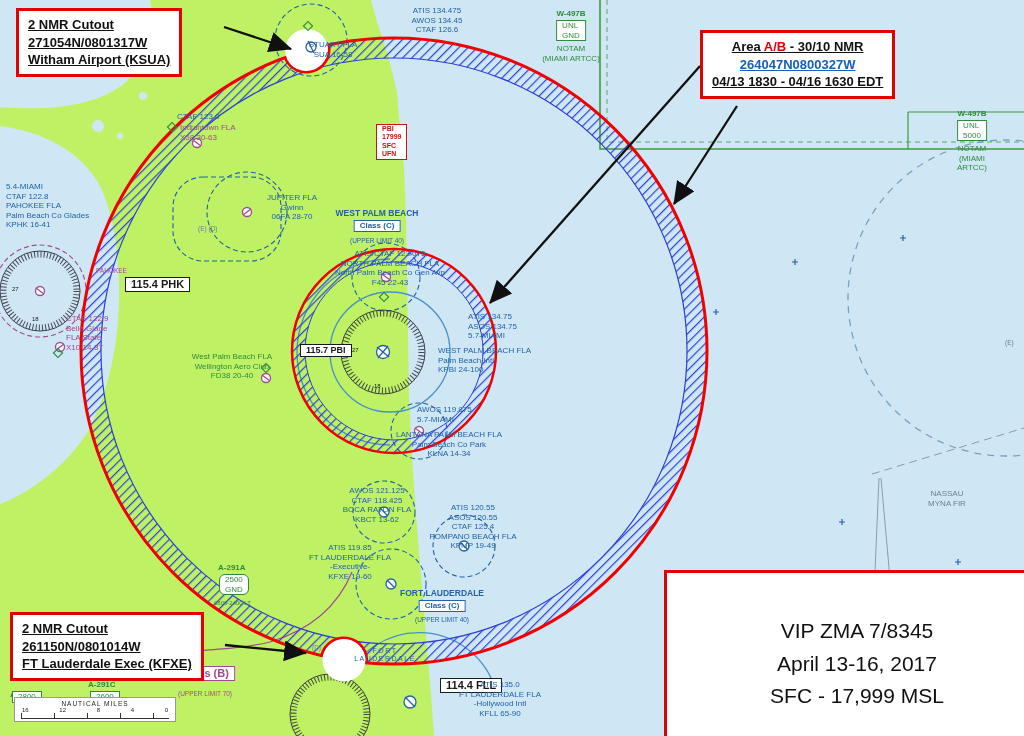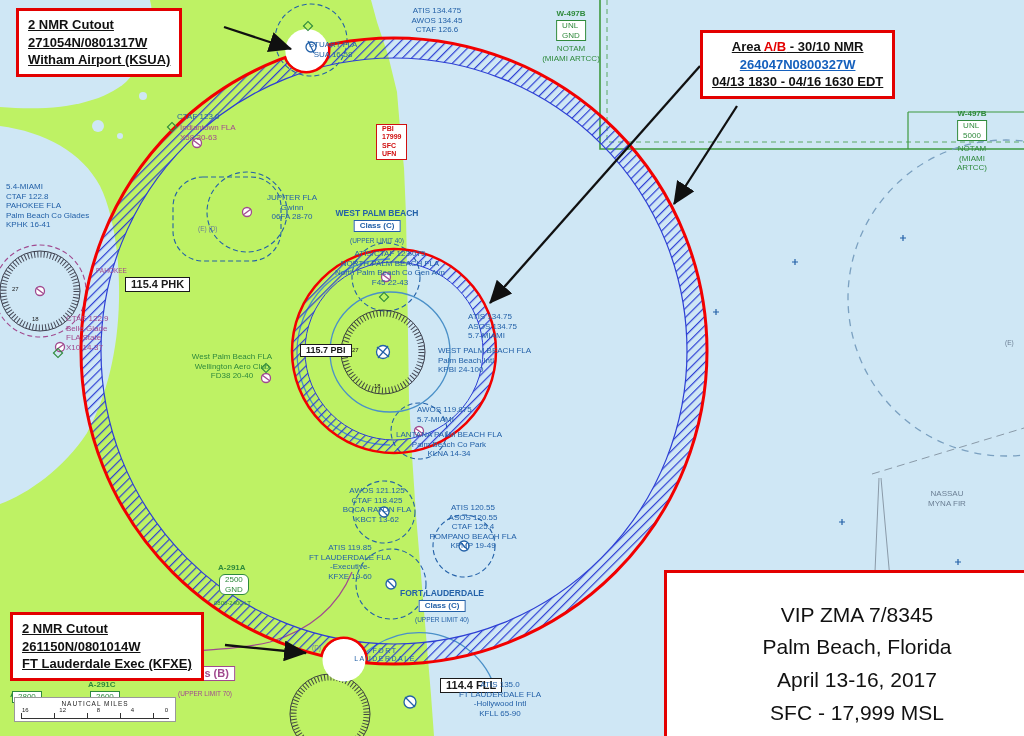--- a/index.html
+++ b/index.html
@@ -336,18 +336,17 @@
   </div>
 
   <div class="callout" id="fxe-box" style="left:10px;top:612px;">
     <div class="cl">2 NMR Cutout</div>
     <div class="cl">261150N/0801014W</div>
     <div class="cl">FT Lauderdale Exec (KFXE)</div>
   </div>
 
   <div class="callout" id="tfr-box" style="left:664px;top:570px;">
     <div class="tl">VIP ZMA 7/8345</div>
-    <div class="tl">Palm Beach, Florida</div>
     <div class="tl">April 13-16, 2017</div>
     <div class="tl" actable="false">SFC - 17,999 MSL</div>
   </div>
 
 </div>
 
 </body></html>

